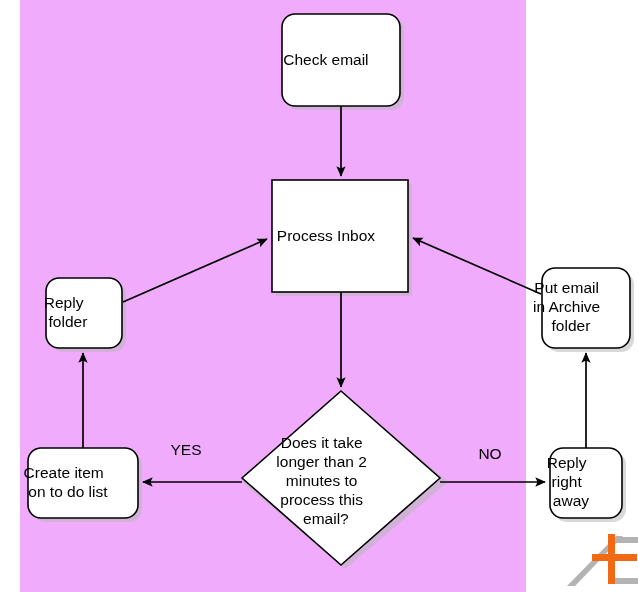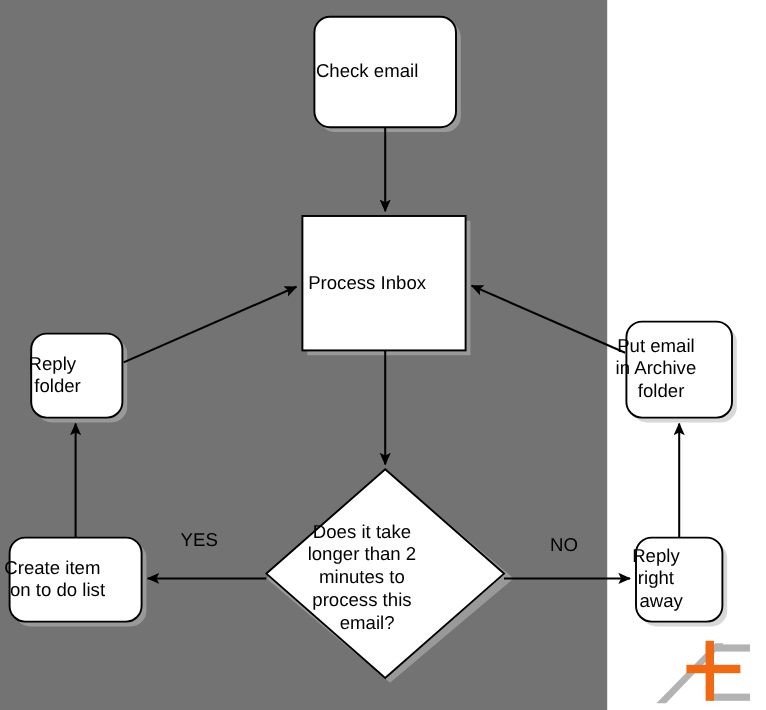--- a/index.html
+++ b/index.html
@@ -12,21 +12,22 @@
     width: 638px;
     height: 592px;
     overflow: hidden;
     font-family: "Liberation Sans", sans-serif;
     position: relative;
   }
   #flowchart-root {
     position: relative;
     width: 506px;
     height: 592px;
-    background: #737373;
+    background: #f0abfc;
+    margin-left: 20px;
   }
   svg.chart-surface {
     position: absolute;
     top: 0;
     left: 0;
     width: 638px;
     height: 592px;
     display: block;
   }
   .node-shape {

